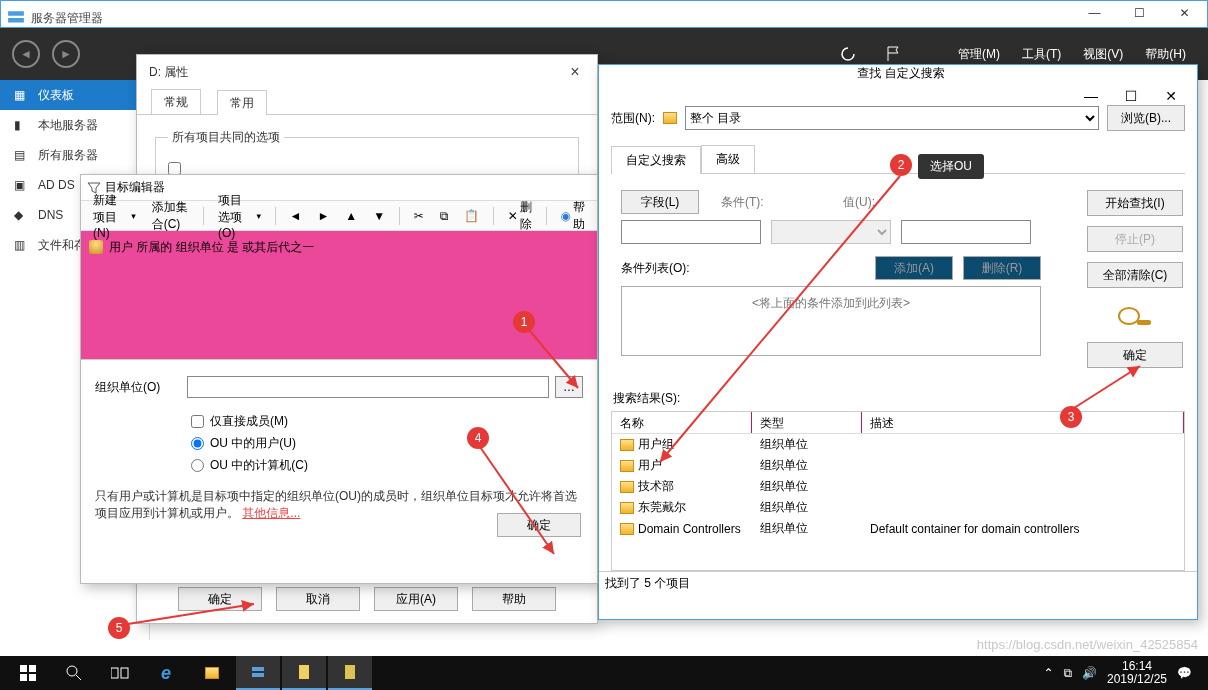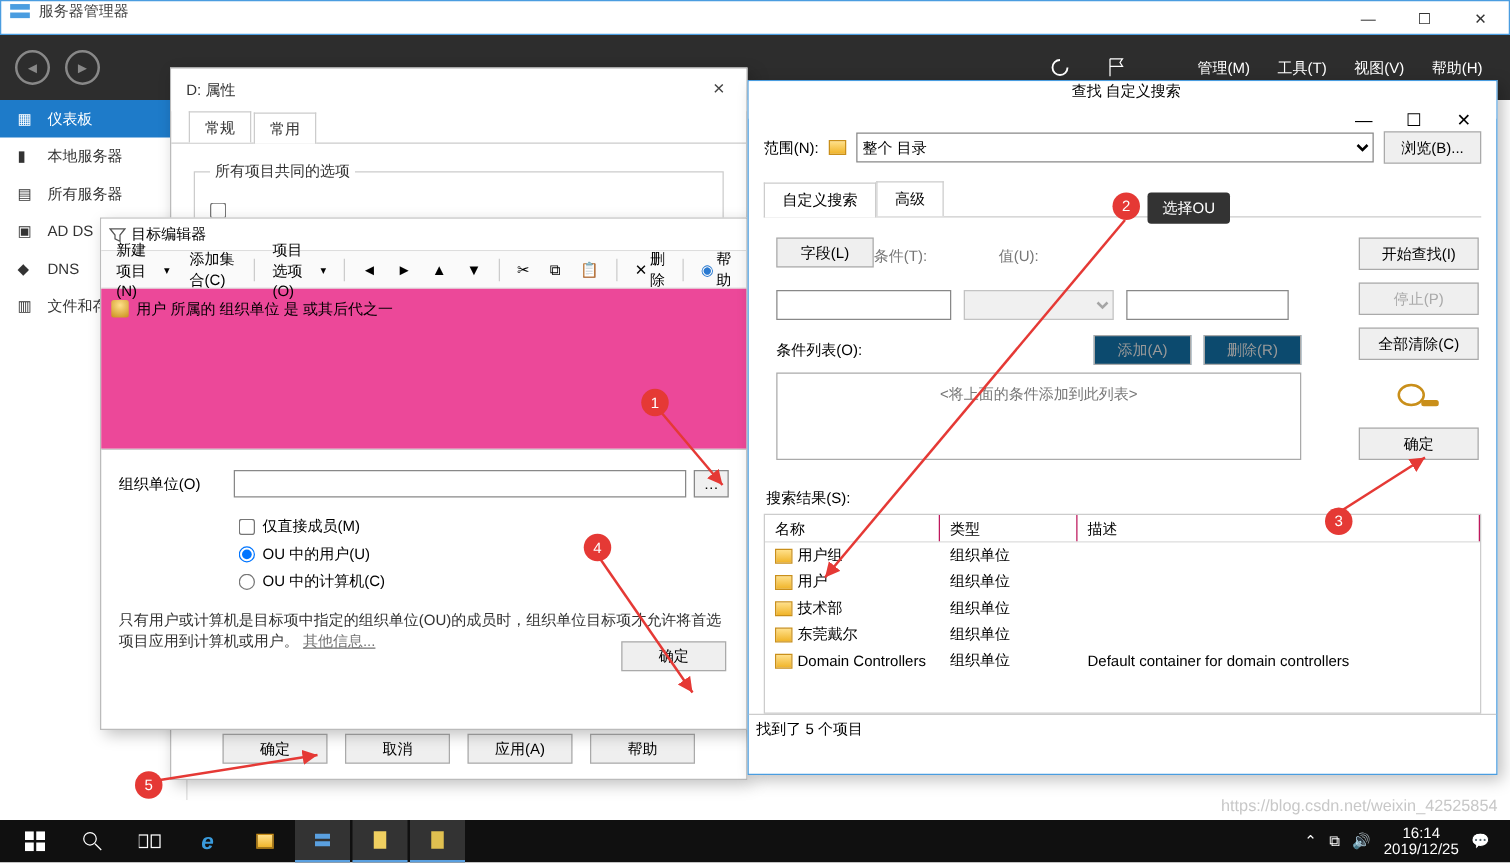--- a/index.html
+++ b/index.html
@@ -1,19 +1,19 @@
 <!DOCTYPE html>
 <html><head>
 <meta charset="utf-8">
 <style>
 * { box-sizing: border-box; margin: 0; padding: 0; font-family: "Microsoft YaHei", "Segoe UI", sans-serif; font-size: 12px; }
 body { width: 1208px; height: 690px; background: #fff; position: relative; overflow: hidden; }
 
 
-.wc { position: absolute; display: flex; align-items: flex-start; }
+.wc { position: absolute; display: flex; align-items: flex-end; }
 .wc .btn { width: 45px; height: 28px; display: flex; align-items: center; justify-content: center; color: #333; }
 
 
 #sm-title { top: 0; left: 0; width: 1208px; height: 28px; background: #fff; border: 1px solid #4a9de0; }
 #sm-title .icon { width: 18px; height: 18px; margin: 0 6px; }
 #sm-title .title { flex: 1; color: #444; }
 #sm-title .wc-right { margin-left: auto; display: flex; }
 
 
 #sm-ribbon { top: 28px; left: 0; width: 1208px; height: 52px; background: #2d2d2d; display: flex; align-items: center; }
@@ -24,21 +24,21 @@
 #sm-sidebar { position: absolute; top: 80px; left: 0; width: 150px; background: #fff; height: 560px; border-right: 1px solid #ddd; }
 #sm-sidebar .item { height: 30px; display: flex; align-items: center; padding-left: 14px; gap: 10px; color: #333; }
 #sm-sidebar .item.active { background: #1e7bc9; color: #fff; }
 #sm-sidebar .icn { width: 14px; height: 14px; display: inline-block; }
 
 
 #dlg-props { position: absolute; top: 54px; left: 136px; width: 462px; height: 570px; background: #fff; border: 1px solid #bbb; box-shadow: 4px 4px 12px rgba(0,0,0,.25); }
 #dlg-props .tbar { height: 34px; display: flex; align-items: center; padding: 0 6px; background: #fff; }
 #dlg-props .tbar .title { margin-left: 6px; color: #333; }
 #dlg-props .tbar .close { margin-left: auto; width: 32px; text-align: center; font-size: 16px; cursor: pointer; color: #444; }
-#dlg-props .tabs { display: flex; height: 26px; padding-left: 14px; border-bottom: 1px solid #ccc; gap: 2px; }
+#dlg-props .tabs { display: flex; height: 26px; padding-left: 14px; border-bottom: 1px solid #ccc; gap: 16px; }
 #dlg-props .tab { padding: 4px 12px; background: #fff; border: 1px solid #ccc; border-bottom: none; color: #333; }
 #dlg-props .tab.active { background: #fff; position: relative; top: 1px; }
 #dlg-props .pane { padding: 14px 18px; }
 #dlg-props fieldset { border: 1px solid #ccc; padding: 10px 12px; }
 #dlg-props legend { padding: 0 4px; color: #333; }
 #dlg-props .chk { display: flex; align-items: center; gap: 6px; margin-top: 6px; }
 #dlg-props .btnrow { position: absolute; bottom: 12px; left: 0; width: 100%; display: flex; justify-content: center; gap: 14px; }
 .winbtn { width: 84px; height: 24px; background: #efefef; border: 1px solid #aaa; display: flex; align-items: center; justify-content: center; cursor: pointer; }
 
 
@@ -52,39 +52,39 @@
 #dlg-target .list { height: 128px; overflow: auto; padding: 6px 8px; background: #ec4899; }
 #dlg-target .list .row { display: flex; align-items: center; gap: 6px; height: 20px; }
 #dlg-target .lower { border-top: 1px solid #ccc; padding: 16px 14px 10px; height: 184px; position: relative; }
 #dlg-target .fieldrow { display: flex; align-items: center; gap: 6px; margin-bottom: 12px; }
 #dlg-target .fieldrow label { width: 86px; }
 #dlg-target .fieldrow input[type=text] { flex: 1; height: 22px; border: 1px solid #888; padding: 0 4px; }
 #dlg-target .fieldrow .browse { width: 28px; height: 22px; border: 1px solid #888; background: #f0f0f0; display: flex; align-items: center; justify-content: center; cursor: pointer; }
 #dlg-target .radiogrp { padding-left: 96px; }
 #dlg-target .radiogrp div { display: flex; align-items: center; gap: 6px; height: 22px; }
 #dlg-target .note { margin-top: 12px; color: #333; line-height: 1.4; }
-#dlg-target .note a { color: #737373; text-decoration: underline; }
+#dlg-target .note a { color: #ef4444; text-decoration: underline; }
 #dlg-target .okrow { position: absolute; right: 16px; bottom: 6px; }
 
 
 #dlg-find { position: absolute; top: 64px; left: 598px; width: 600px; height: 556px; background: #fff; border: 1px solid #4a9de0; box-shadow: 4px 4px 12px rgba(0,0,0,.25); }
 #dlg-find .tbar { height: 30px; display: flex; align-items: center; padding: 0 6px; background: #fff; flex-direction: column; }
 #dlg-find .tbar .title { margin-left: 6px; }
 #dlg-find .tbar .right { margin-left: auto; display: flex; }
 #dlg-find .tbar .ctl { width: 40px; height: 28px; display: flex; align-items: center; justify-content: center; font-size: 14px; cursor: pointer; }
 #dlg-find .body { padding: 10px 12px 0 12px; }
 #dlg-find .scoperow { display: flex; align-items: center; gap: 8px; margin-bottom: 14px; }
 #dlg-find .scoperow select { flex: 1; height: 24px; border: 1px solid #888; background: #fff; }
 #dlg-find .scoperow .browse { width: 78px; height: 26px; border: 1px solid #aaa; background: #efefef; display: flex; align-items: center; justify-content: center; cursor: pointer; }
 #dlg-find .tabs2 { display: flex; border-bottom: 1px solid #ccc; }
 #dlg-find .tab2 { padding: 5px 14px; border: 1px solid #ccc; border-bottom: none; background: #fff; }
 #dlg-find .tab2.active { position: relative; top: 1px; }
 #dlg-find .critpane { position: relative; padding: 16px 10px 10px 10px; height: 210px; }
 #dlg-find .critpane .leftcol { width: 420px; }
-#dlg-find .row2 { display: flex; align-items: flex-end; margin-bottom: 18px; }
+#dlg-find .row2 { display: flex; align-items: center; gap: 22px; margin-bottom: 6px; }
 #dlg-find .row2 .lbl { width: 100px; color: #777; }
 #dlg-find .inrow { display: flex; gap: 10px; margin-bottom: 12px; }
 #dlg-find .inrow .in1 { width: 140px; height: 24px; border: 1px solid #888; }
 #dlg-find .inrow .sel { width: 120px; height: 24px; border: 1px solid #aaa; background: #eaeaea; }
 #dlg-find .inrow .in2 { width: 130px; height: 24px; border: 1px solid #888; }
 #dlg-find .addremrow { display: flex; align-items: center; gap: 10px; margin-bottom: 6px; }
 #dlg-find .addremrow .sp { flex: 1; }
 #dlg-find .addremrow .winbtn2 { width: 78px; height: 24px; border: 1px solid #aaa; background: #0c4a6e; display: flex; align-items: center; justify-content: center; color: #999; cursor: pointer; }
 #dlg-find .condbox { width: 420px; height: 70px; border: 1px solid #aaa; display: flex; align-items: flex-start; justify-content: center; padding-top: 8px; color: #777; text-align: right; }
 #dlg-find .rightbtns { position: absolute; right: 0; top: 16px; width: 100px; display: flex; flex-direction: column; gap: 10px; align-items: center; }

